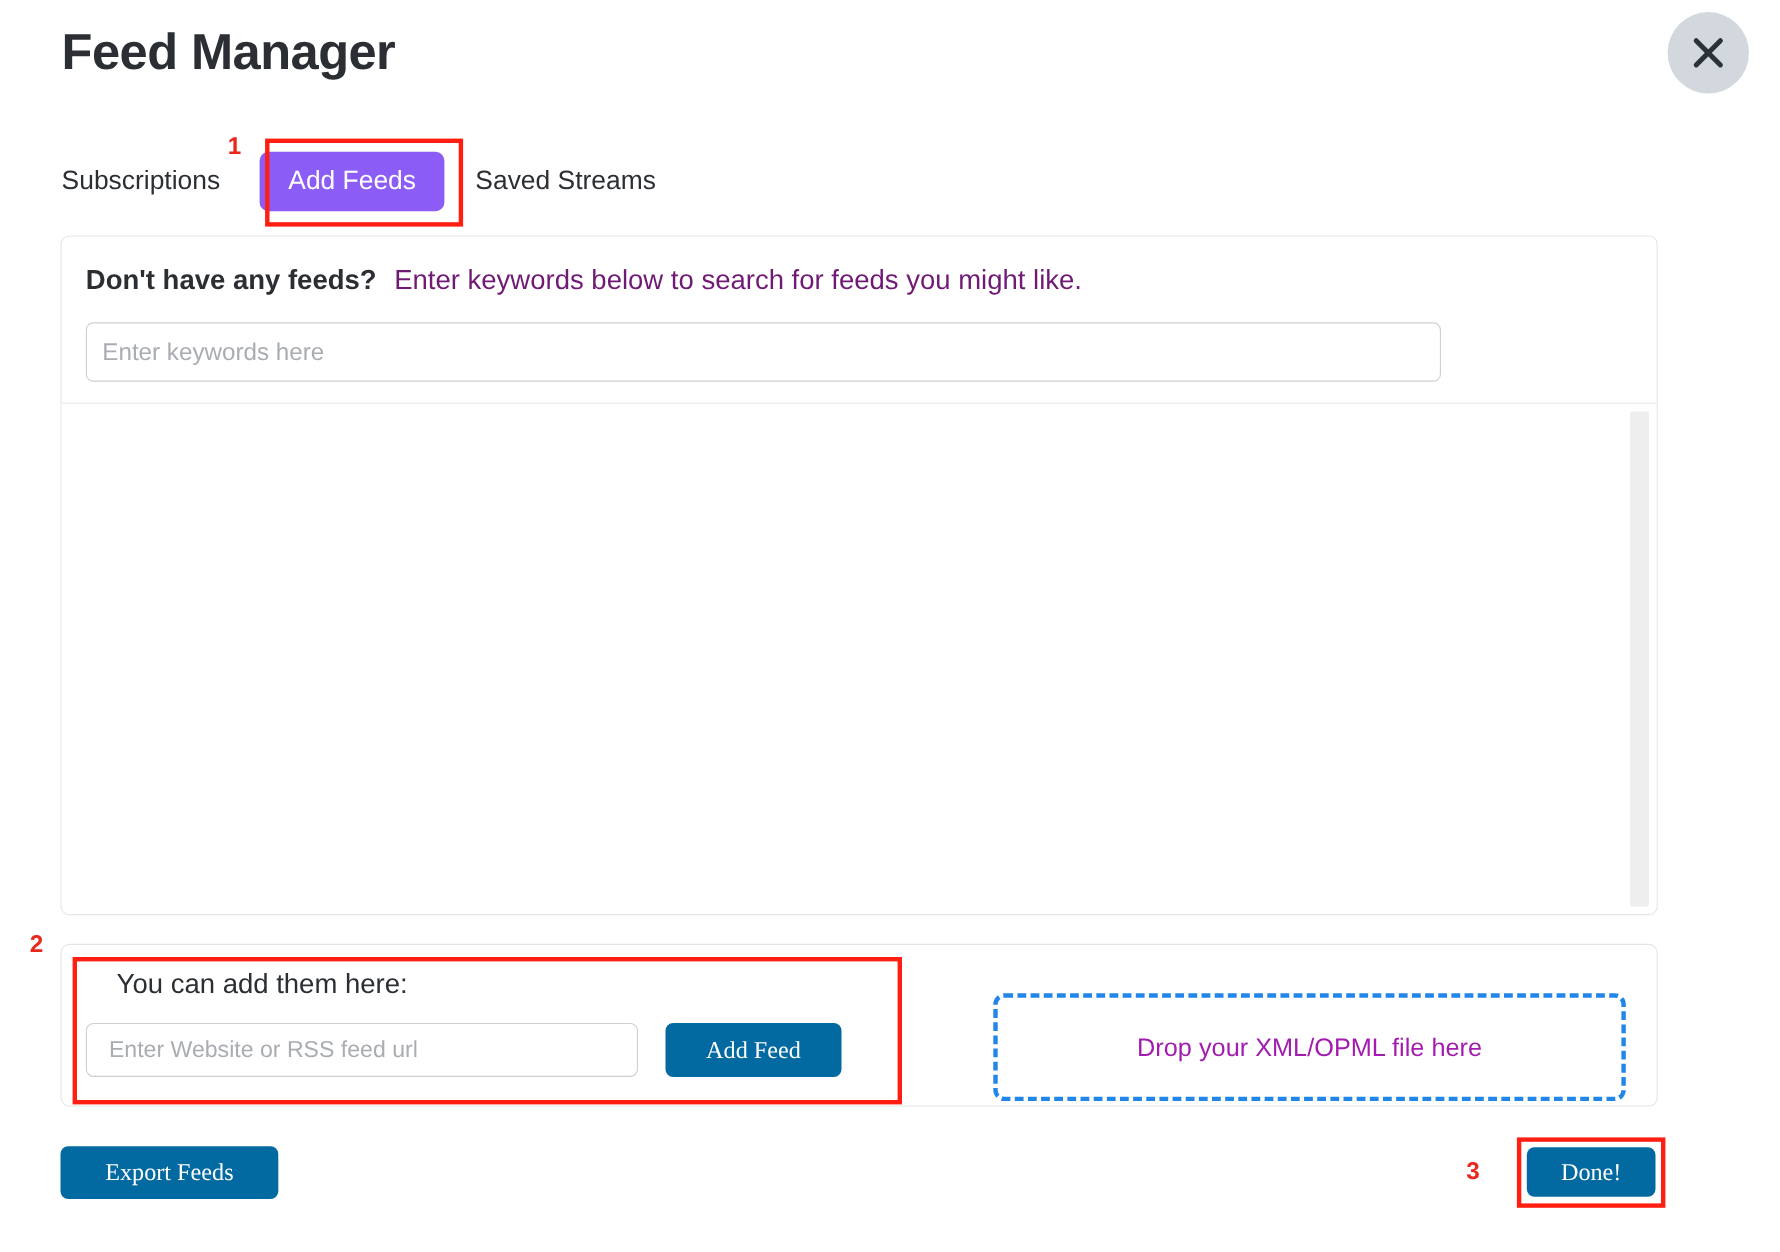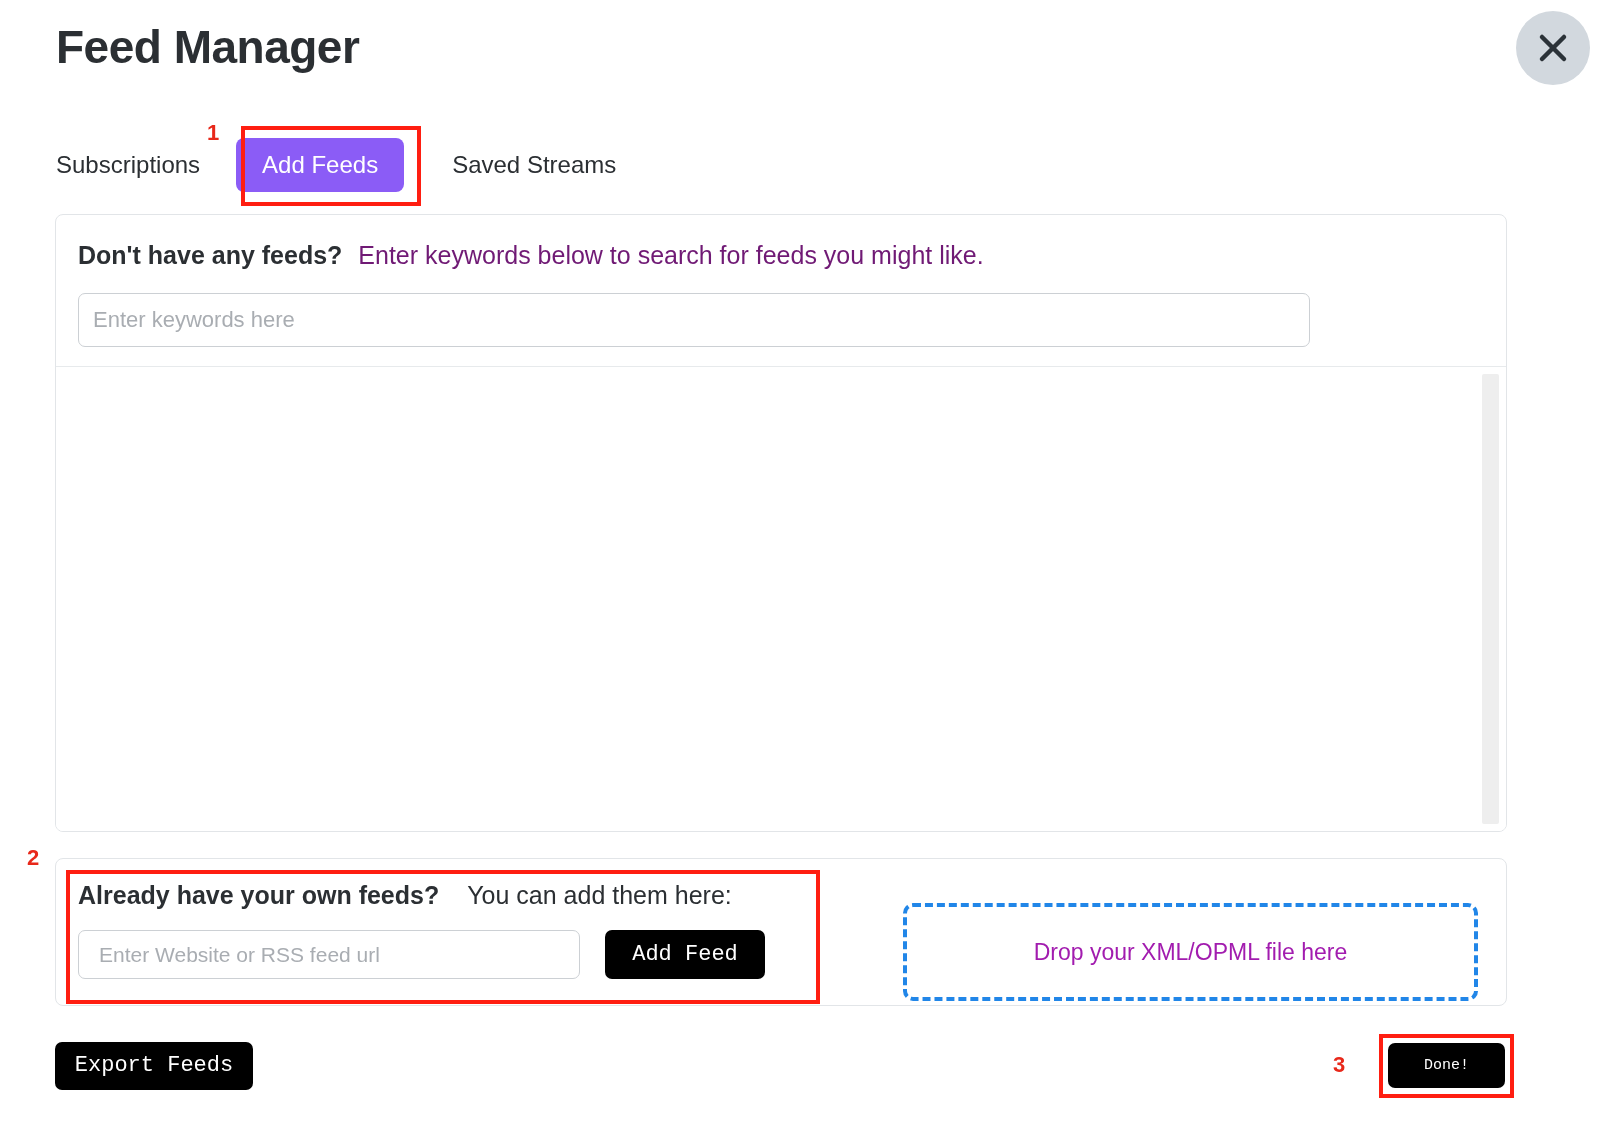--- a/index.html
+++ b/index.html
@@ -70,21 +70,21 @@
     line-height: 1;
     white-space: nowrap;
   }
   .tab-subscriptions { margin-right: 32px; }
   .tab-active {
     background: #8b5cf6;
     color: #ffffff;
     border-radius: 8px;
     padding: 15px 26px;
   }
-  .tab-saved { margin-left: 44px; }
+  .tab-saved { margin-left: 24px; }
 
   
   .hl-tab {
     position: absolute;
     left: 241px;
     top: 126px;
     width: 180px;
     height: 80px;
     border: 4px solid #ff1e11;
     box-sizing: border-box;
@@ -213,25 +213,25 @@
     font-size: 21px;
     font-family: inherit;
     color: #2b2f33;
     padding: 0 20px;
     background: #ffffff;
     outline: none;
   }
   .url-input::placeholder { color: #a9adb2; }
 
   .btn-purple {
-    background: #000000;
+    background: #0369a1;
     color: #ffffff;
     border: none;
     border-radius: 7px;
-    font-family: Liberation Mono, monospace;
+    font-family: Liberation Serif, serif;
     font-size: 22px;
     cursor: pointer;
     line-height: 1;
   }
   .add-feed-button {
     position: absolute;
     left: 549px;
     top: 71px;
     width: 160px;
     height: 49px;
@@ -275,21 +275,21 @@
     width: 198px;
     height: 48px;
     font-size: 22px;
   }
   .done-button {
     position: absolute;
     left: 1388px;
     top: 1043px;
     width: 117px;
     height: 45px;
-    font-size: 15px;
+    font-size: 22px;
   }
   .hl-done {
     position: absolute;
     left: 1379px;
     top: 1034px;
     width: 135px;
     height: 64px;
     border: 4px solid #ff1e11;
     box-sizing: border-box;
     pointer-events: none;
@@ -325,21 +325,20 @@
       <span class="search-head-rest">Enter keywords below to search for feeds you might like.</span>
     </div>
     <input class="keyword-input" type="text" value="" placeholder="Enter keywords here" style="">
     <div class="results-area">
       <div class="results-scrollbar"></div>
     </div>
   </div>
 
   <div class="card own-card">
     <div class="own-head">
-      <span class="own-head-strong">Already have your own feeds?</span>
       <span class="own-head-rest">You can add them here:</span>
     </div>
     <input class="url-input" type="text" value="" placeholder="Enter Website or RSS feed url" style="">
     <button class="btn-purple add-feed-button">Add Feed</button>
     <div class="dropzone">
       <span>Drop your XML/OPML file here</span>
     </div>
   </div>
   <div class="hl-own"></div>
   <div class="marker marker-2">2</div>

